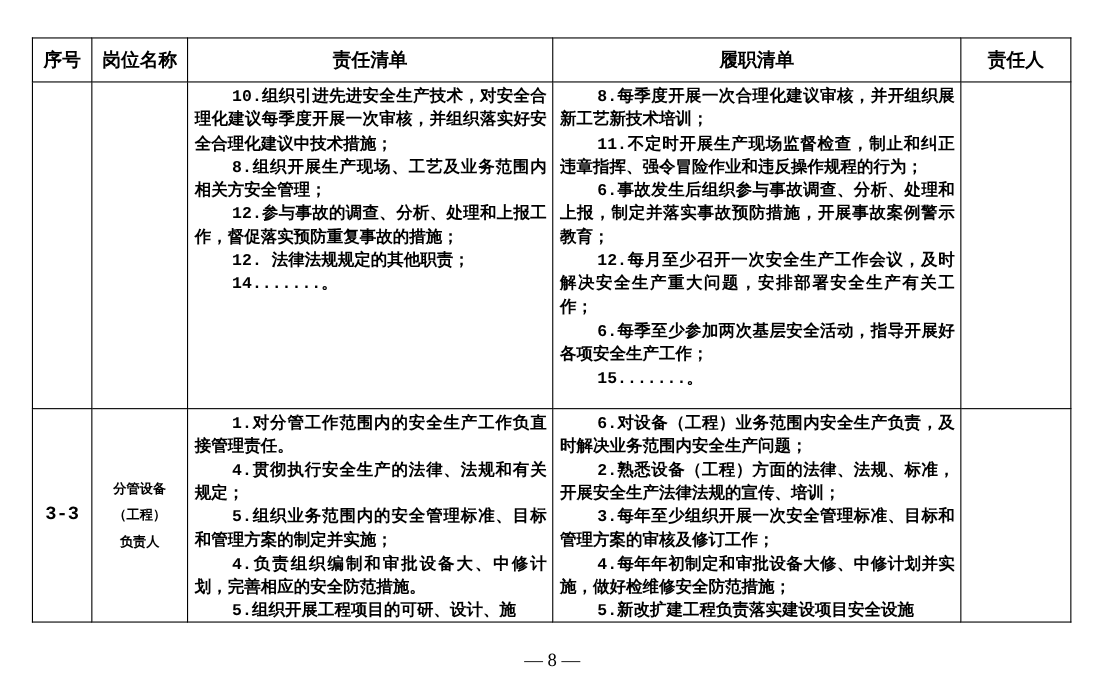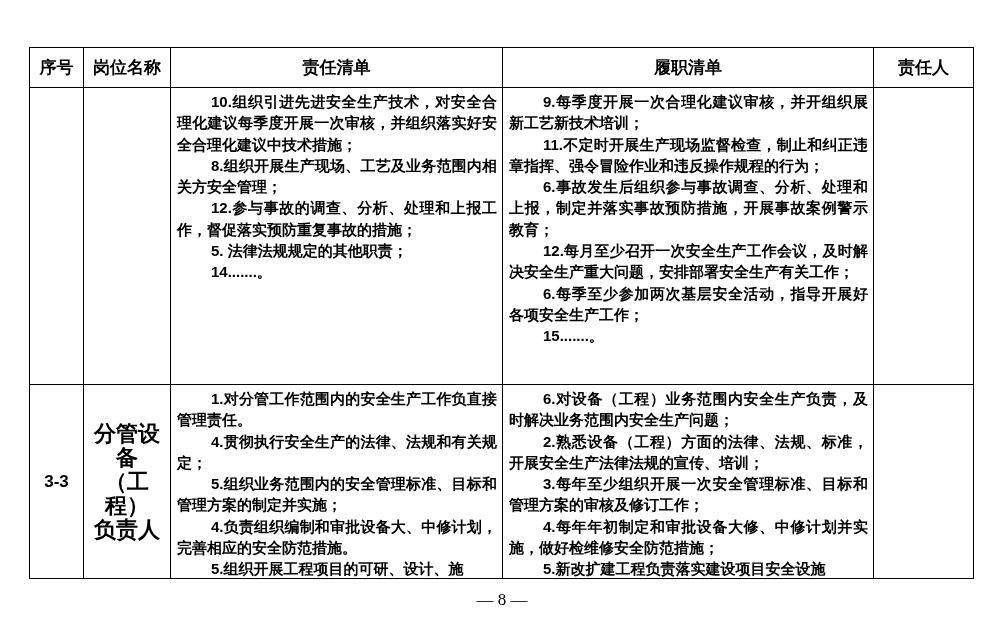--- a/index.html
+++ b/index.html
@@ -16,23 +16,24 @@
     overflow: hidden;
   }
   .page {
     position: absolute;
     inset: 0;
     background: #ffffff;
   }
   table.duty-table {
     position: absolute;
     left: 29px;
-    top: 47px;
+    top: 34px;
     border-collapse: collapse;
     table-layout: fixed;
+    font-family: Liberation Mono, monospace;
   }
   table.duty-table th,
   table.duty-table td {
     border: 1.5px solid #000000;
     padding: 0;
   }
   table.duty-table th {
     font-size: 17px;
     font-weight: bold;
     text-align: center;
@@ -57,21 +58,21 @@
   p.item {
     margin: 0;
     font-size: 15px;
     line-height: 21.3px;
     text-align: justify;
     text-indent: 34px;
     font-weight: bold;
     word-break: break-all;
   }
   .pos-line {
-    font-size: 22px;
+    font-size: 12px;
     line-height: 24px;
     font-weight: bold;
     text-align: center;
   }
   .footer {
     position: absolute;
     left: 0;
     right: 0;
     top: 590px;
     text-align: center;
@@ -108,27 +109,27 @@
         <div></div>
       </td>
       <td class="cell-center">
         <div></div>
       </td>
       <td class="cell-text">
         <div class="inner h-row1">
           <p class="item">10.组织引进先进安全生产技术，对安全合理化建议每季度开展一次审核，并组织落实好安全合理化建议中技术措施；</p>
           <p class="item">8.组织开展生产现场、工艺及业务范围内相关方安全管理；</p>
           <p class="item">12.参与事故的调查、分析、处理和上报工作，督促落实预防重复事故的措施；</p>
-          <p class="item">5. 法律法规规定的其他职责；</p>
+          <p class="item">12. 法律法规规定的其他职责；</p>
           <p class="item">14.......。</p>
         </div>
       </td>
       <td class="cell-text">
         <div class="inner h-row1">
-          <p class="item">9.每季度开展一次合理化建议审核，并开组织展新工艺新技术培训；</p>
+          <p class="item">8.每季度开展一次合理化建议审核，并开组织展新工艺新技术培训；</p>
           <p class="item">11.不定时开展生产现场监督检查，制止和纠正违章指挥、强令冒险作业和违反操作规程的行为；</p>
           <p class="item">6.事故发生后组织参与事故调查、分析、处理和上报，制定并落实事故预防措施，开展事故案例警示教育；</p>
           <p class="item">12.每月至少召开一次安全生产工作会议，及时解决安全生产重大问题，安排部署安全生产有关工作；</p>
           <p class="item">6.每季至少参加两次基层安全活动，指导开展好各项安全生产工作；</p>
           <p class="item">15.......。</p>
         </div>
       </td>
       <td class="cell-center">
         <div></div>
       </td>

